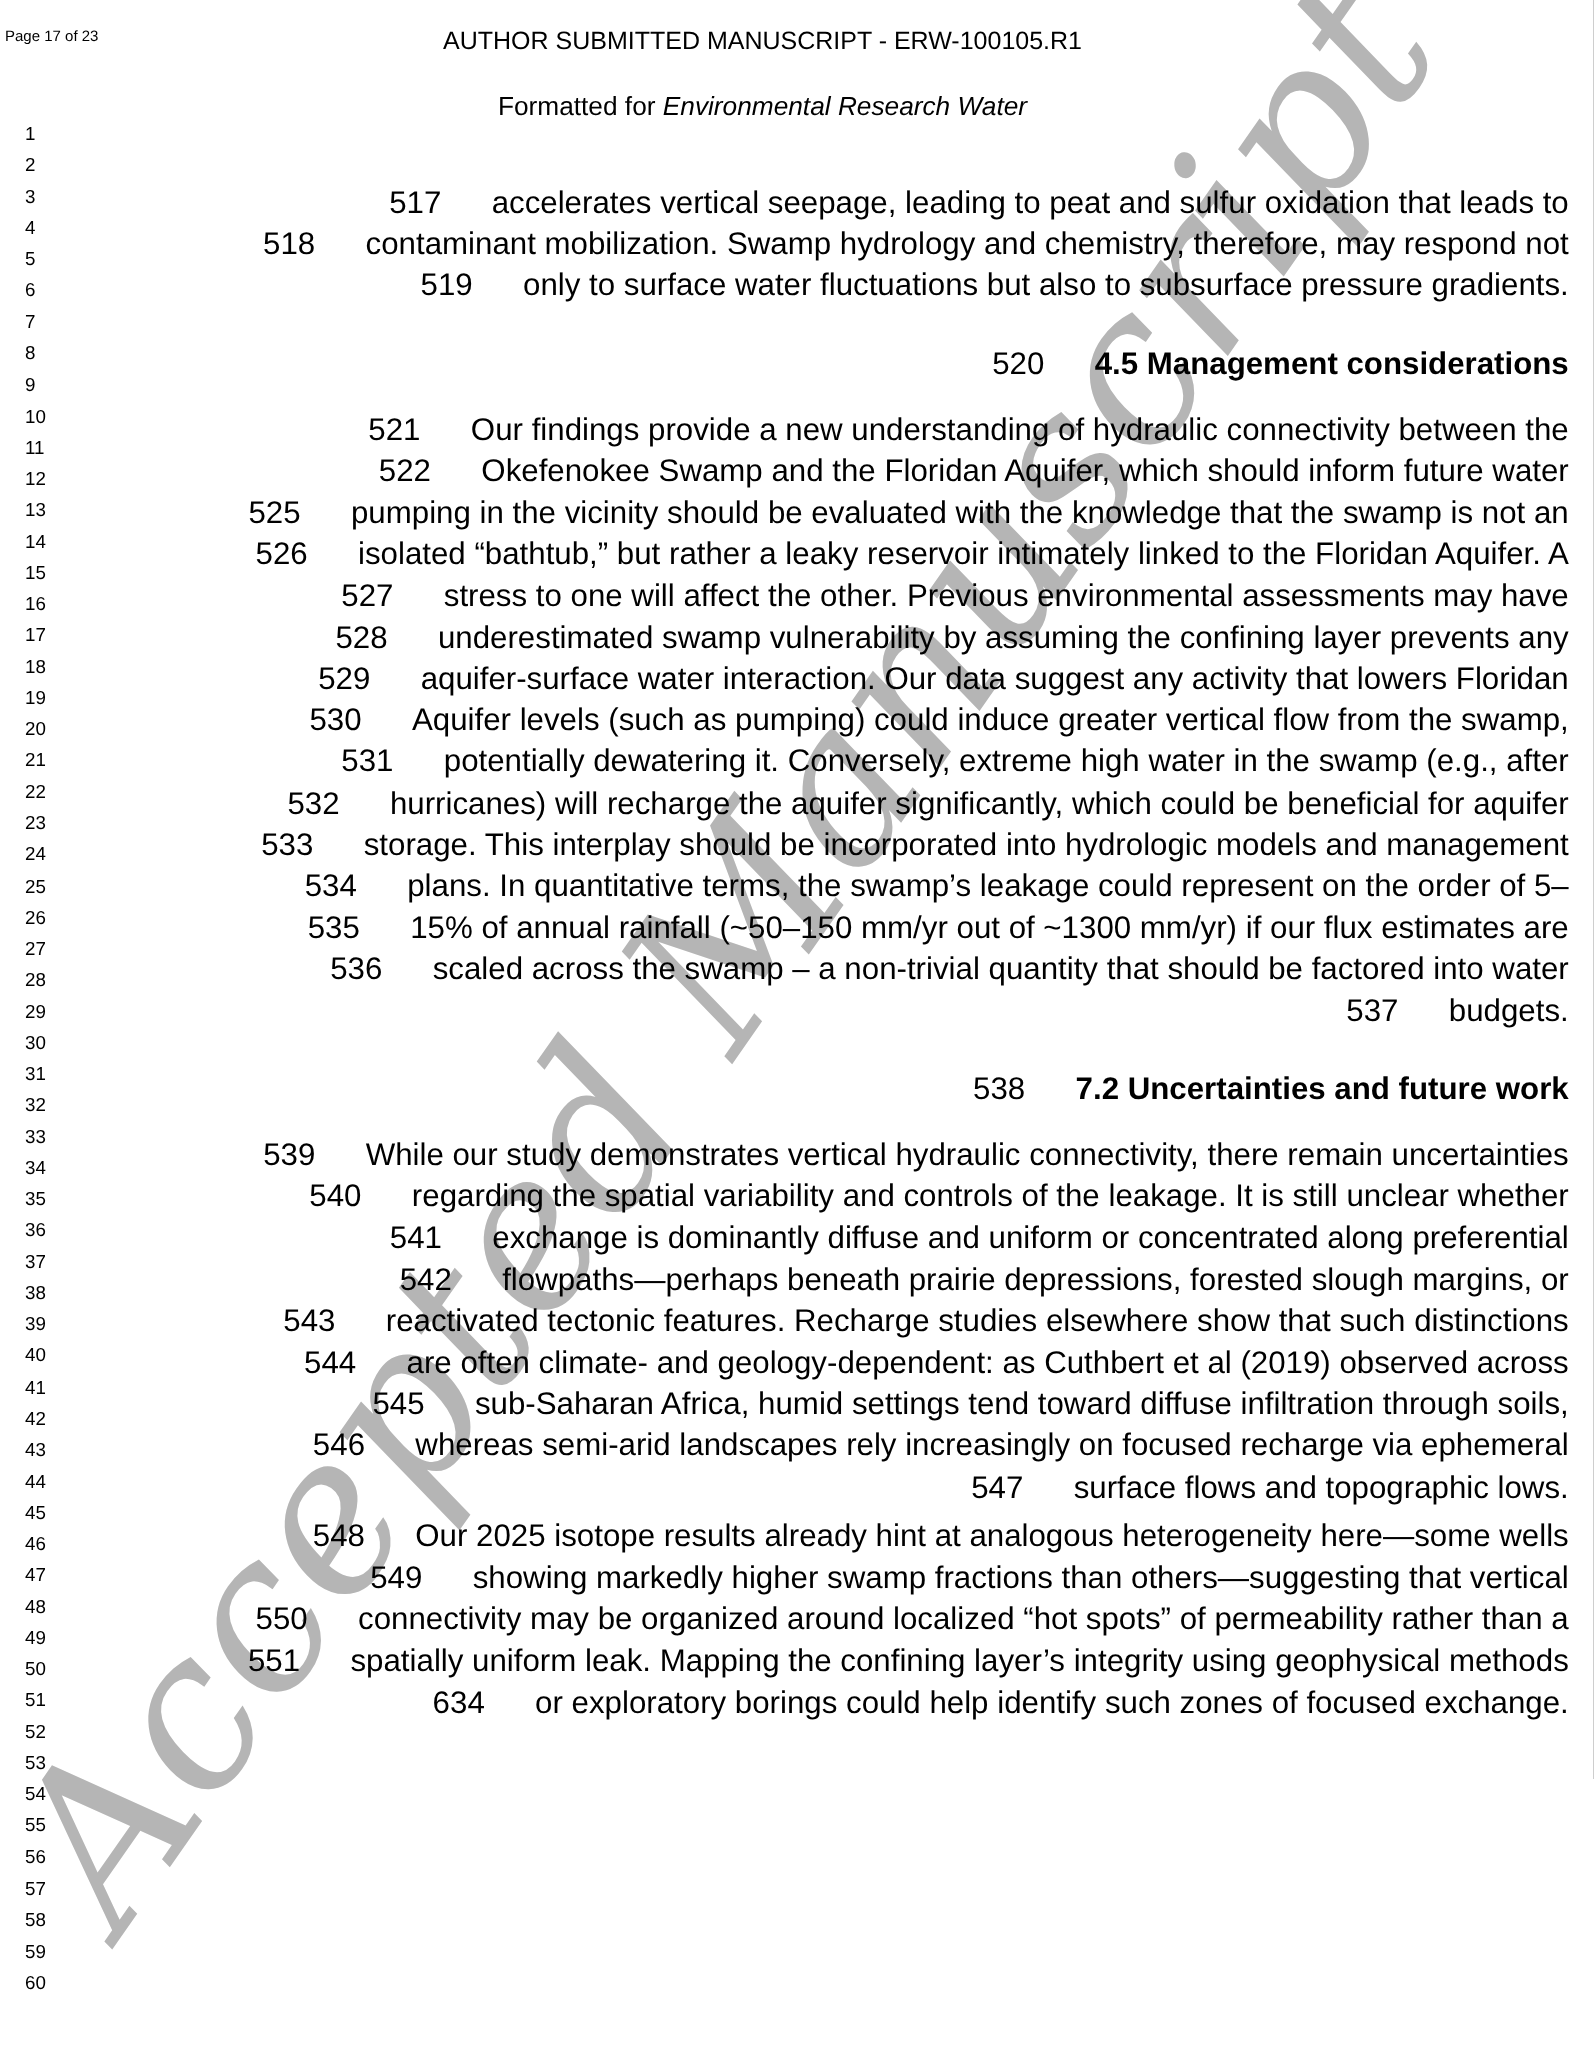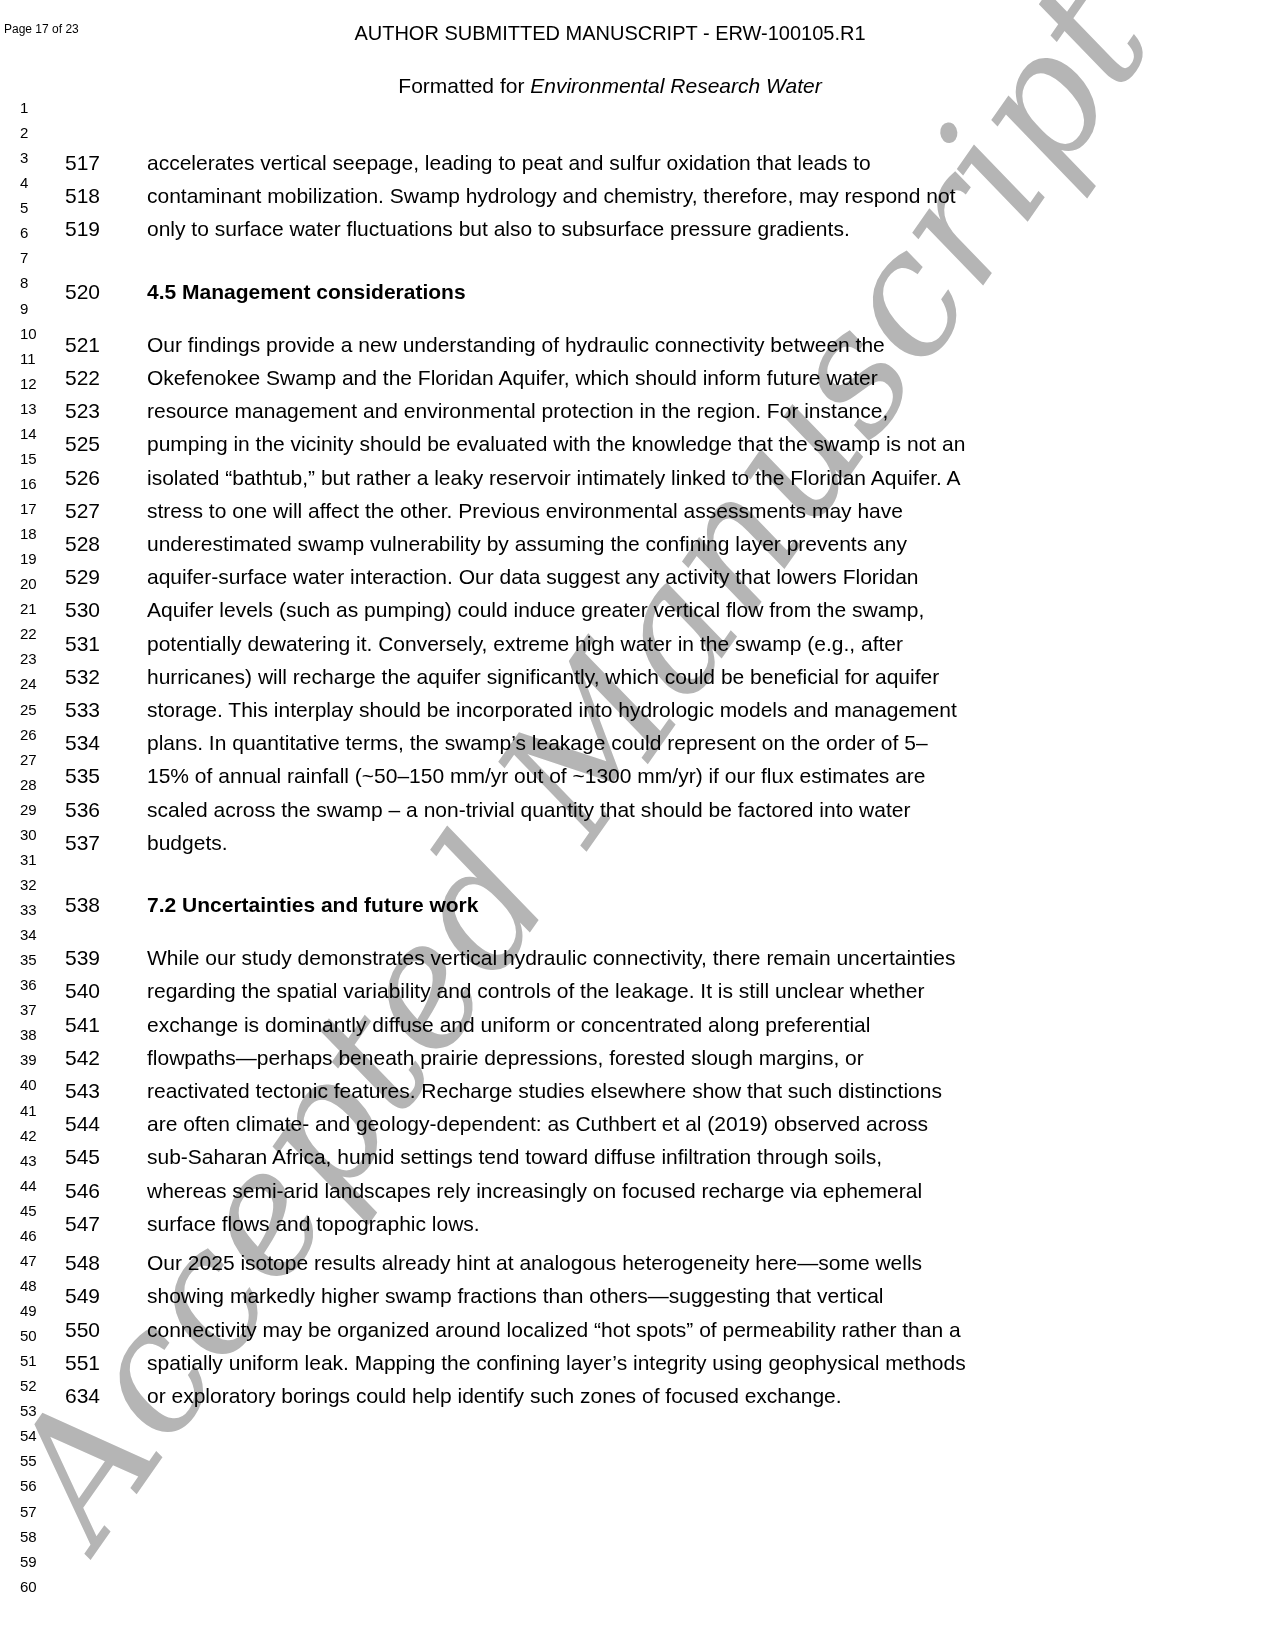--- a/index.html
+++ b/index.html
@@ -28,21 +28,21 @@
     text-align:center; font-size:21px; z-index:2;
   }
   .subtitle .it { font-style:italic; }
   .gutter {
     position:absolute; left:20px; top:95px; width:42px;
     font-size:15px; line-height:25.06px; z-index:2;
   }
   .content {
     position:absolute; left:65px; top:146px; right:20px; z-index:2;
   }
-  .line { display:flex; line-height:33.2px; font-size:21px; }
+  .line { display:flex; line-height:33.2px; font-size:25px;justify-content:flex-end; }
   .line .num { flex:0 0 82px; }
   .line .txt { white-space:nowrap; }
   .section.heading .txt { font-weight:bold; }
   .section.heading { margin-top:29px; margin-bottom:20px; }
   .section.paragraph + .section.paragraph { margin-top:6px; }
 </style>
 </head>
 <body>
 
 <div class="page">
@@ -142,24 +142,20 @@
       <div class="section paragraph">
         <div class="line">
           <span class="num">521</span>
           <span class="txt">Our findings provide a new understanding of hydraulic connectivity between the</span>
         </div>
         <div class="line">
           <span class="num">522</span>
           <span class="txt">Okefenokee Swamp and the Floridan Aquifer, which should inform future water</span>
         </div>
         <div class="line">
-          <span class="num">523</span>
-          <span class="txt">resource management and environmental protection in the region. For instance,</span>
-        </div>
-        <div class="line">
           <span class="num">525</span>
           <span class="txt">pumping in the vicinity should be evaluated with the knowledge that the swamp is not an</span>
         </div>
         <div class="line">
           <span class="num">526</span>
           <span class="txt">isolated “bathtub,” but rather a leaky reservoir intimately linked to the Floridan Aquifer. A</span>
         </div>
         <div class="line">
           <span class="num">527</span>
           <span class="txt">stress to one will affect the other. Previous environmental assessments may have</span>

